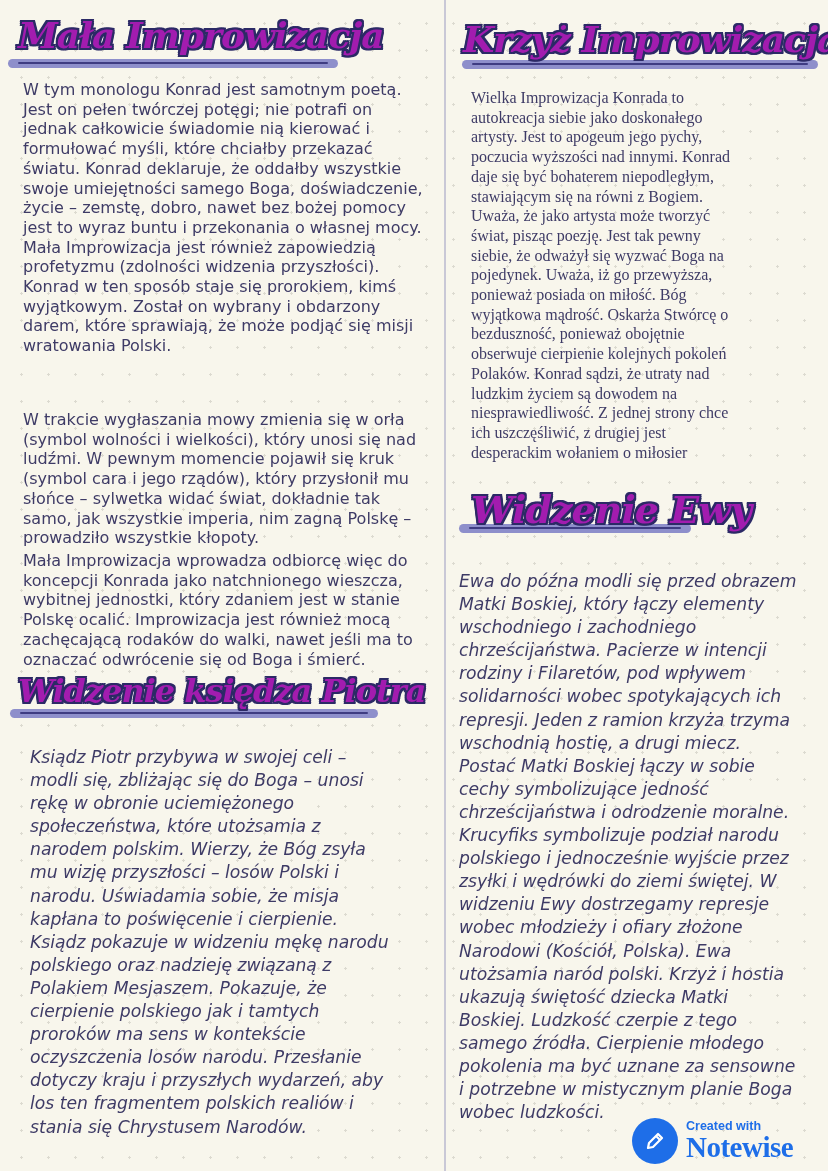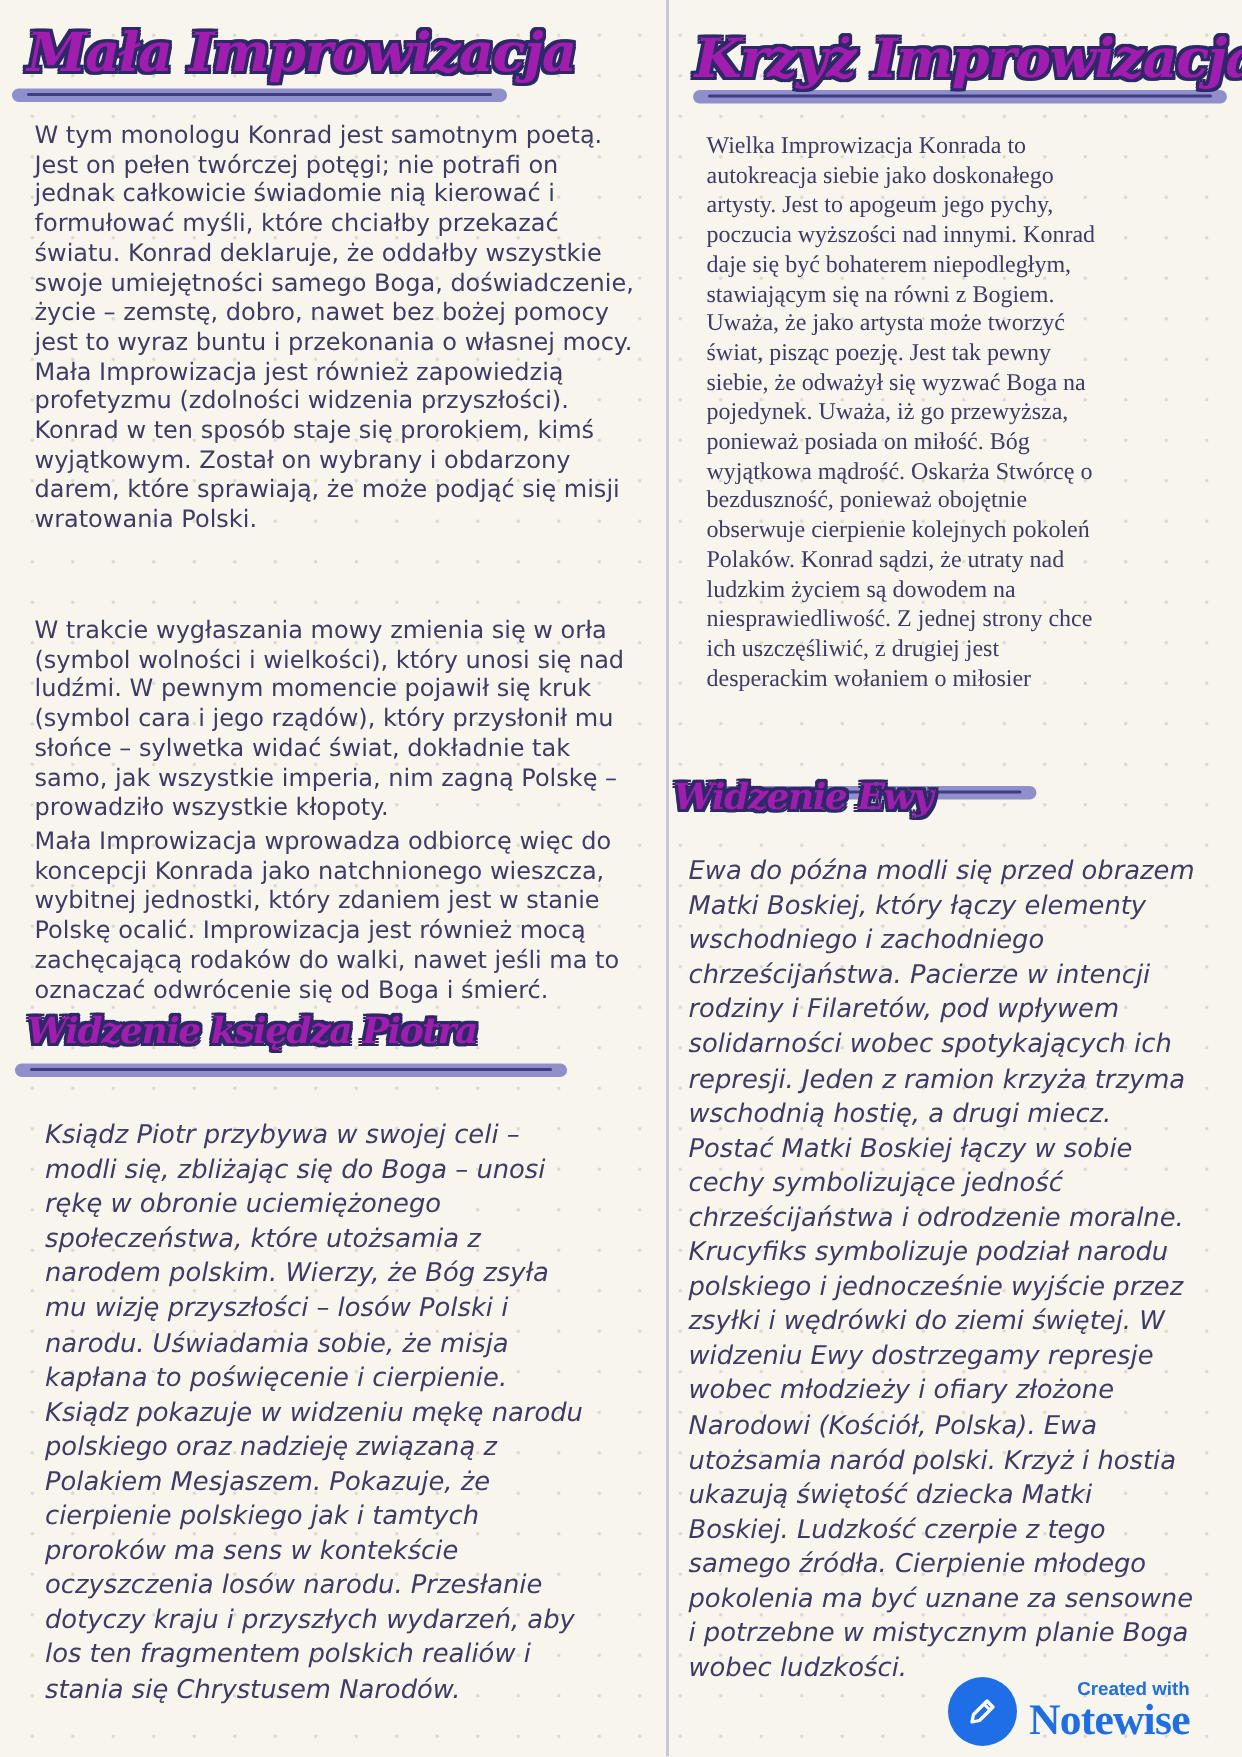--- a/index.html
+++ b/index.html
@@ -49,21 +49,21 @@
   .large { font-size: 17.2px; line-height: 23.1px; font-style: italic; }
 
   .brand {
     position: absolute; left: 632px; top: 1118px; display: flex; align-items: center; gap: 8px;
   }
   .brand-circle {
     width: 46px; height: 46px; border-radius: 50%; background: #1e6ee8;
     display: flex; align-items: center; justify-content: center;
   }
   .brand-text { display: flex; flex-direction: column; line-height: 1; }
-  .brand-small { font-family: "Liberation Sans", sans-serif; font-weight: bold; color: #1e6ee8; font-size: 12.5px; margin-bottom: 1px; text-align: right; }
+  .brand-small { font-family: "Liberation Sans", sans-serif; font-weight: bold; color: #1e6ee8; font-size: 12.5px; margin-bottom: 1px; }
   .brand-big { font-family: Liberation Serif, serif; font-weight: bold; color: #1e6ee8; font-size: 29px; letter-spacing: -0.5px; }
 </style>
 </head>
 <body>
 
 <div class="divider"></div>
 
 <div class="heading" style="left:18px; top:14px; font-size:36px;">Mała Improwizacja</div>
 <div class="underline" style="left:8px; top:59px; width:330px;"></div>
 
@@ -88,21 +88,21 @@
 słońce – sylwetka widać świat, dokładnie tak
 samo, jak wszystkie imperia, nim zagną Polskę –
 prowadziło wszystkie kłopoty.</div>
 <div class="para small" style="left:23px; top:531px; width:400px;margin-top:20px;">Mała Improwizacja wprowadza odbiorcę więc do
 koncepcji Konrada jako natchnionego wieszcza,
 wybitnej jednostki, który zdaniem jest w stanie
 Polskę ocalić. Improwizacja jest również mocą
 zachęcającą rodaków do walki, nawet jeśli ma to
 oznaczać odwrócenie się od Boga i śmierć.</div>
 
-<div class="heading" style="left:18px; top:672px; font-size:24px;">Widzenie księdza Piotra</div>
+<div class="heading" style="left:18px; top:672px; font-size:32px;">Widzenie księdza Piotra</div>
 <div class="underline" style="left:10px; top:709px; width:368px;"></div>
 
 <div class="para large" style="left:30px; top:746px; width:410px;">Ksiądz Piotr przybywa w swojej celi –
 modli się, zbliżając się do Boga – unosi
 rękę w obronie uciemiężonego
 społeczeństwa, które utożsamia z
 narodem polskim. Wierzy, że Bóg zsyła
 mu wizję przyszłości – losów Polski i
 narodu. Uświadamia sobie, że misja
 kapłana to poświęcenie i cierpienie.
@@ -132,21 +132,21 @@
 ponieważ posiada on miłość. Bóg
 wyjątkowa mądrość. Oskarża Stwórcę o
 bezduszność, ponieważ obojętnie
 obserwuje cierpienie kolejnych pokoleń
 Polaków. Konrad sądzi, że utraty nad
 ludzkim życiem są dowodem na
 niesprawiedliwość. Z jednej strony chce
 ich uszczęśliwić, z drugiej jest
 desperackim wołaniem o miłosier</div>
 
-<div class="heading" style="left:449px; top:487px; font-size:24px;margin-top:29px;">Widzenie Ewy</div>
+<div class="heading" style="left:471px; top:487px; font-size:38px;">Widzenie Ewy</div>
 <div class="underline" style="left:459px; top:524px; width:232px;"></div>
 
 <div class="para large" style="left:459px; top:570px; width:365px;">Ewa do późna modli się przed obrazem
 Matki Boskiej, który łączy elementy
 wschodniego i zachodniego
 chrześcijaństwa. Pacierze w intencji
 rodziny i Filaretów, pod wpływem
 solidarności wobec spotykających ich
 represji. Jeden z ramion krzyża trzyma
 wschodnią hostię, a drugi miecz.

